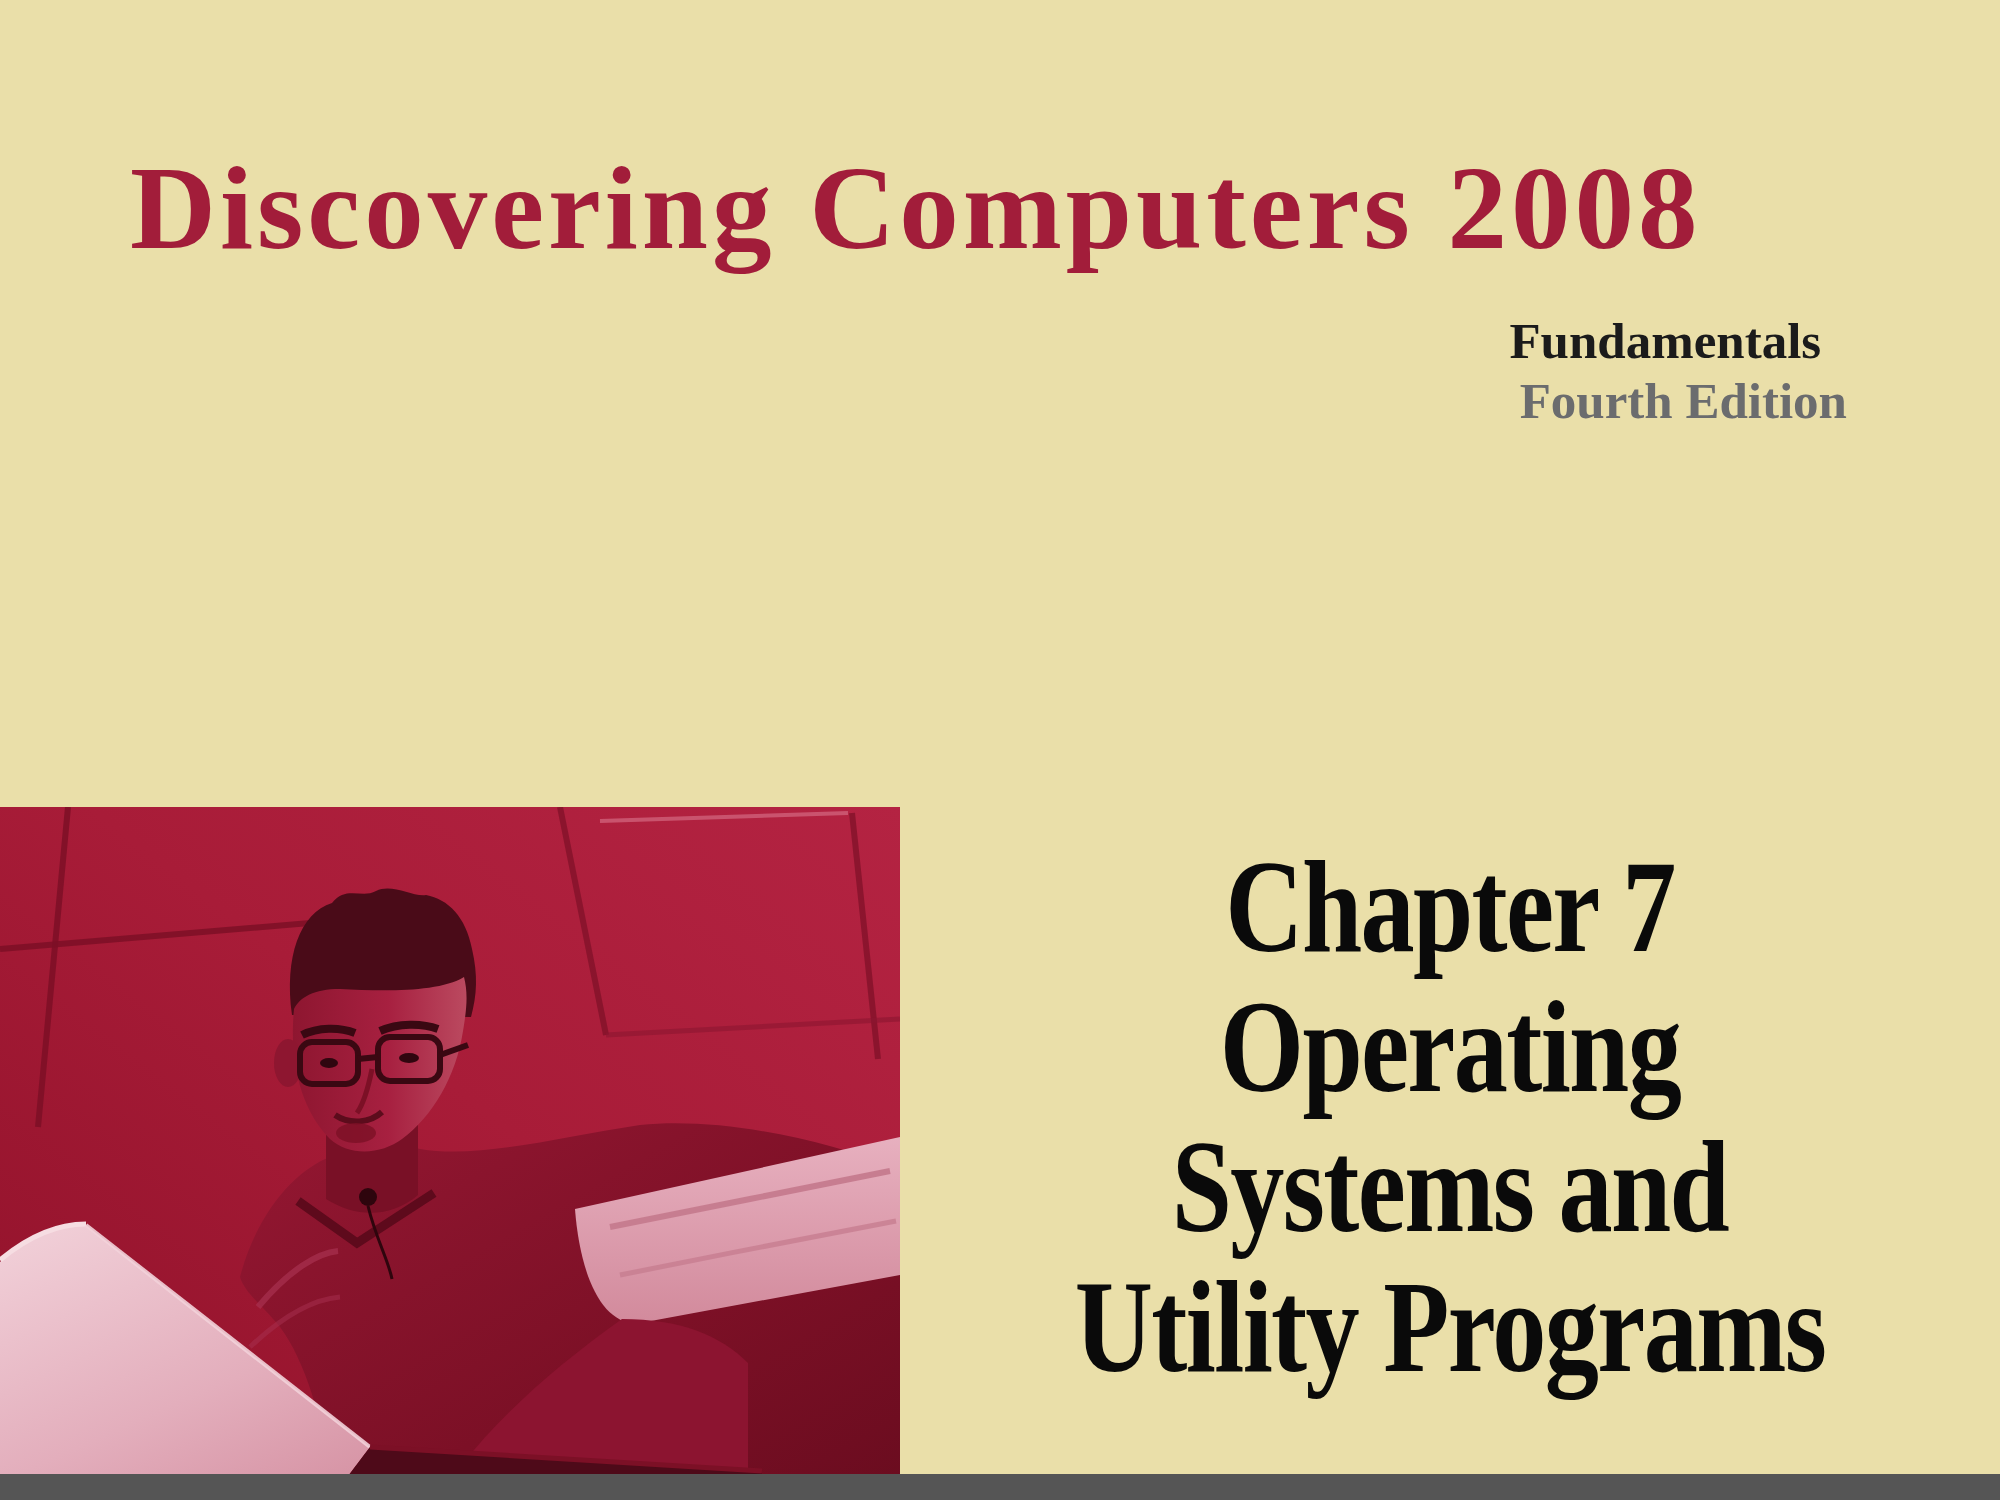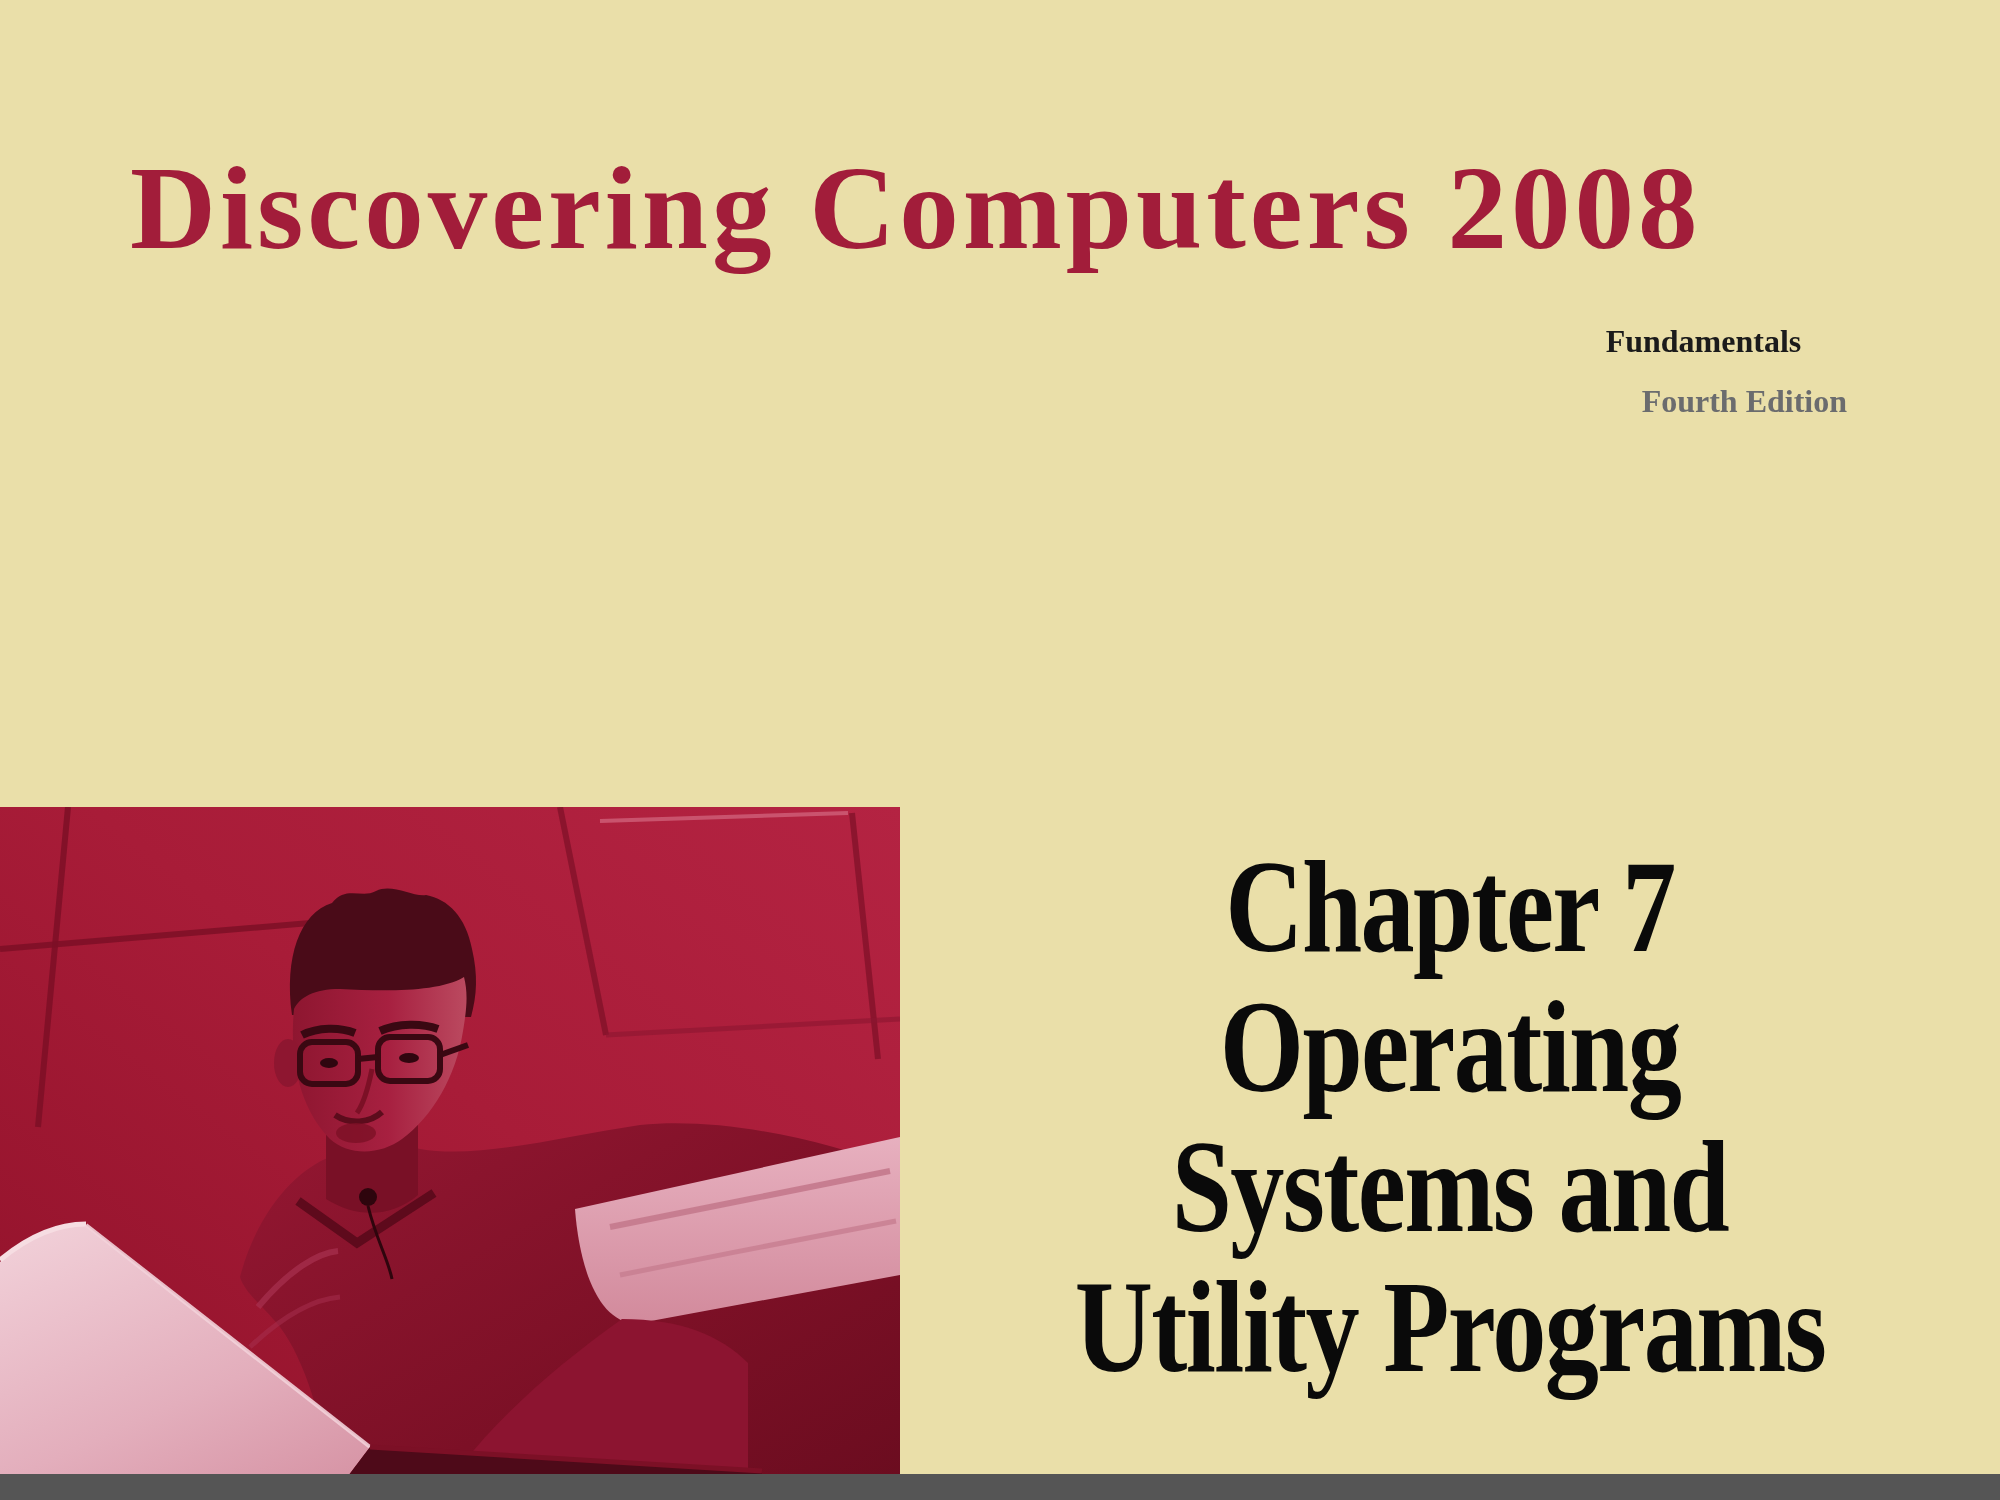--- a/index.html
+++ b/index.html
@@ -16,23 +16,23 @@
     font-size:119px;
     line-height:119px;
     font-weight:bold;
     letter-spacing:4px;
     color:#a21d3a;
     white-space:nowrap;
   }
   .edition-block{
     position:absolute;
     right:153px;top:311px;
-    text-align:left;
+    text-align:center;
     line-height:60px;
-    font-size:32px;
+    font-size:51px;
     font-weight:bold;
     white-space:nowrap;
   }
   .edition-primary{color:#1b1b1b;}
   .edition-secondary{color:#6b6c6e;margin-left:36px;}
   .chapter-title{
     position:absolute;
     left:900px;top:837px;
     width:1100px;
     text-align:center;

